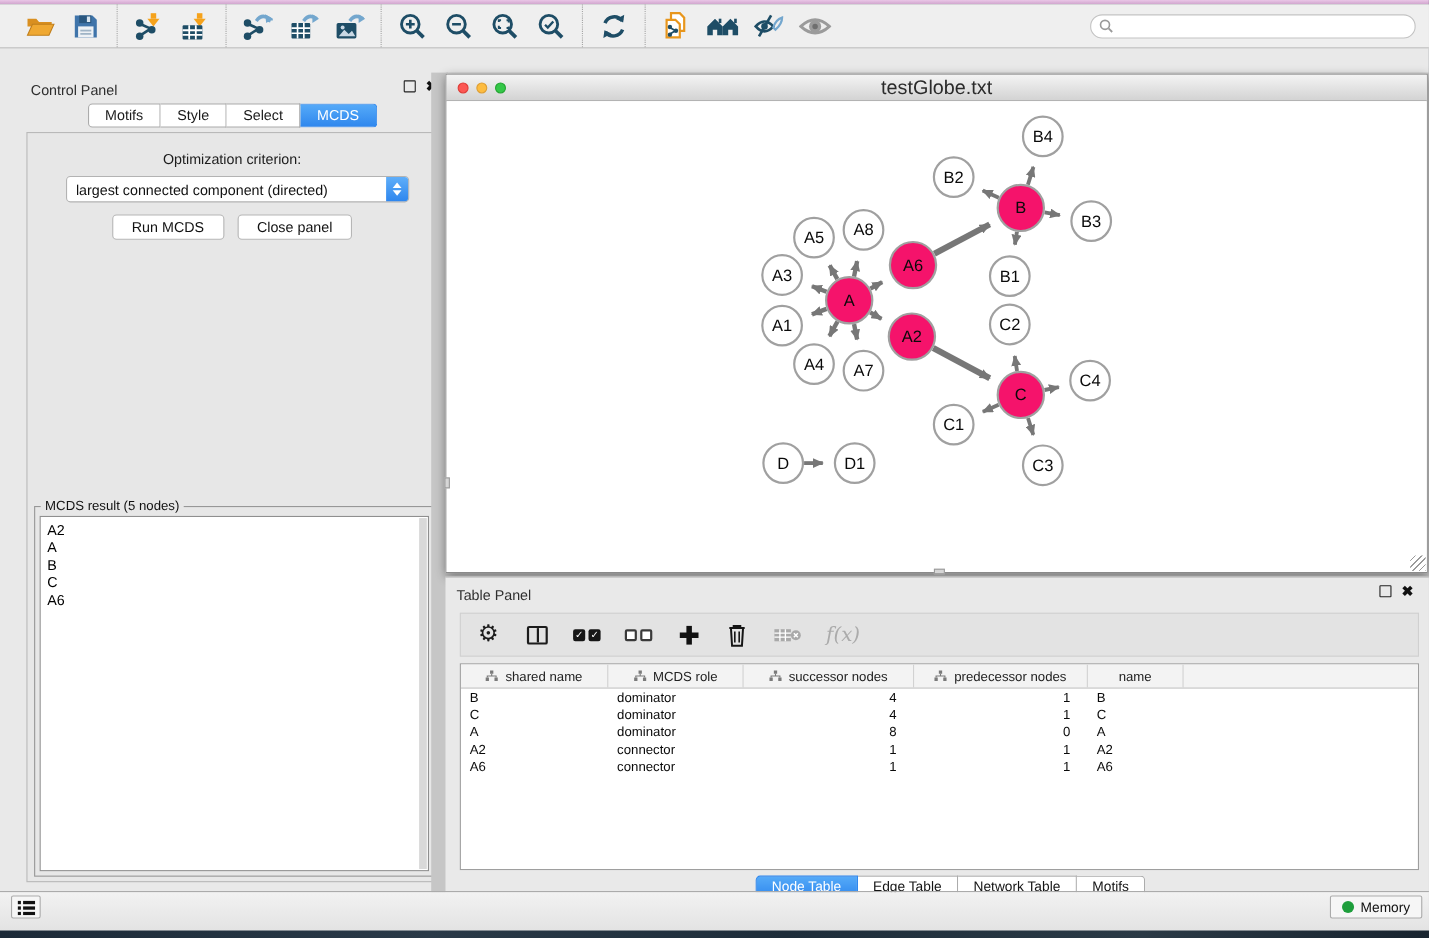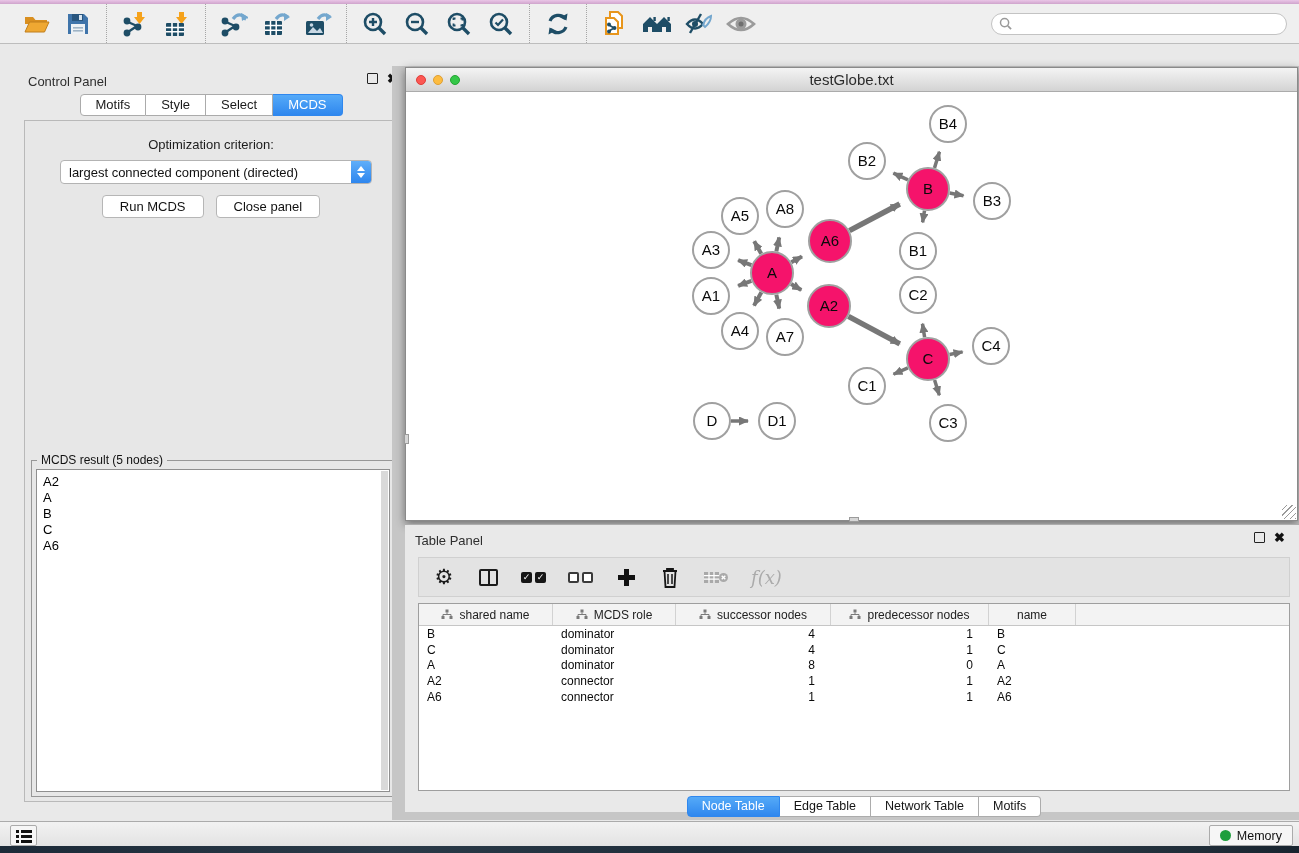--- a/index.html
+++ b/index.html
@@ -84,21 +84,21 @@
   
   .mdi { position:absolute; left:392px; right:0; top:0; bottom:0; background:#C6C6C6; }
 
   
   .net-frame { position:absolute; left:13px; top:1px; right:1px; height:454px;
     border:1px solid #8A8A8A; background:#FFF; box-shadow:0 3px 9px rgba(0,0,0,0.45); }
   .net-titlebar { position:relative; height:24px; background:linear-gradient(#F4F4F4,#D3D3D3);
     border-bottom:1px solid #ABABAB; }
   .net-lights { position:absolute; left:10px; top:7px; display:flex; gap:7px; }
   .net-light { width:10px; height:10px; border-radius:50%; }
-  .net-title { text-align:center; font-size:15px; line-height:23px; color:#2B2B2B; }
+  .net-title { text-align:center; font-size:18px; line-height:23px; color:#2B2B2B; }
   .net-canvas { position:absolute; left:0; right:0; top:24px; bottom:0; background:#FFF; overflow:hidden; }
   .net-canvas svg { position:absolute; left:0; top:0; }
   .resize-grip { position:absolute; right:1px; bottom:1px; width:14px; height:14px;
     background:repeating-linear-gradient(135deg, transparent 0 3px, #9A9A9A 3px 4px); }
   .gripper-v { position:absolute; left:-2px; top:366px; width:5px; height:10px; background:#D6D6D6; border:1px solid #9B9B9B; }
   .gripper-h { position:absolute; left:443px; bottom:-2px; width:10px; height:5px; background:#D6D6D6; border:1px solid #9B9B9B; }
 
   
   .table-frame { position:absolute; left:13px; right:0; top:458px; bottom:8px; background:#E9E9E9;
     border-top:1px solid #ADADAD; }
@@ -128,21 +128,21 @@
   .td.num { text-align:right; padding-right:16px; padding-left:0; }
 
   .tp-tabs { position:absolute; left:0; right:0; top:271px; display:flex; justify-content:center; }
   .tp-seg { border:1px solid #ACACAC; border-left:none; background:#FFF; height:21px; line-height:19px;
     font-size:12.5px; color:#141414; padding:0 14px; }
   .tp-seg:first-child { border-left:1px solid #ACACAC; border-radius:4px 0 0 4px;margin-left:24px; }
   .tp-seg:last-child { border-radius:0 4px 4px 0; }
   .tp-seg.active { background:linear-gradient(#55AAF8,#2F87EE); border-color:#2F87EE; color:#FFF; }
 
   
-  .statusbar { position:absolute; left:0; right:0; bottom:0; height:25px;
+  .statusbar { position:absolute; left:0; right:0; bottom:0; height:36px;
     background:linear-gradient(#F2F2F2,#E3E3E3); border-top:1px solid #ABABAB; }
   .list-btn { position:absolute; left:10px; top:3px; width:27px; height:21px; background:#F6F6F6;
     border:1px solid #ABABAB; border-radius:2px; display:flex; align-items:center; justify-content:center; }
   .memory-btn { position:absolute; right:6px; top:3px; height:21px; background:#F6F6F6;
     border:1px solid #ABABAB; border-radius:2px; display:flex; align-items:center; gap:6px;
     padding:0 10px; font-size:12.5px; color:#111; }
   .mem-dot { width:11px; height:11px; border-radius:50%; background:#1E9E3C; }
 </style>
 </head>
 <body>

